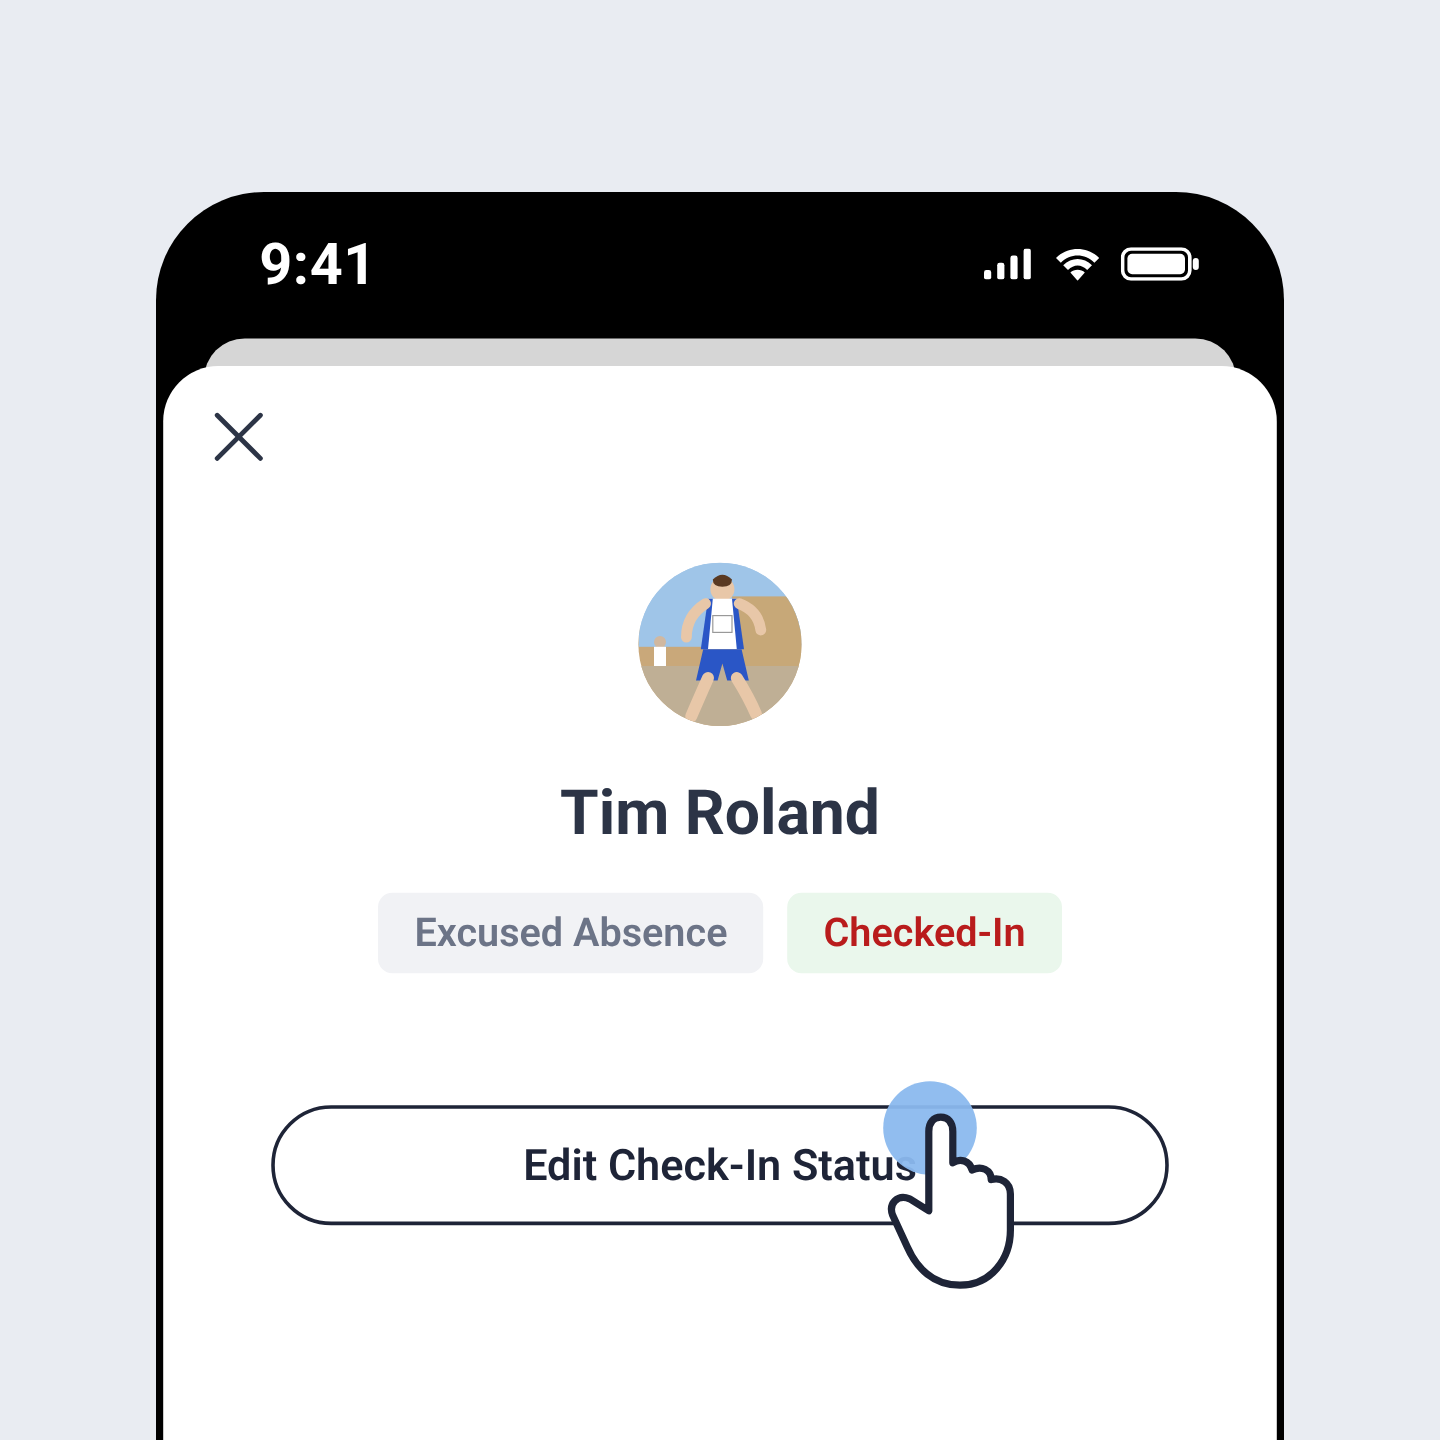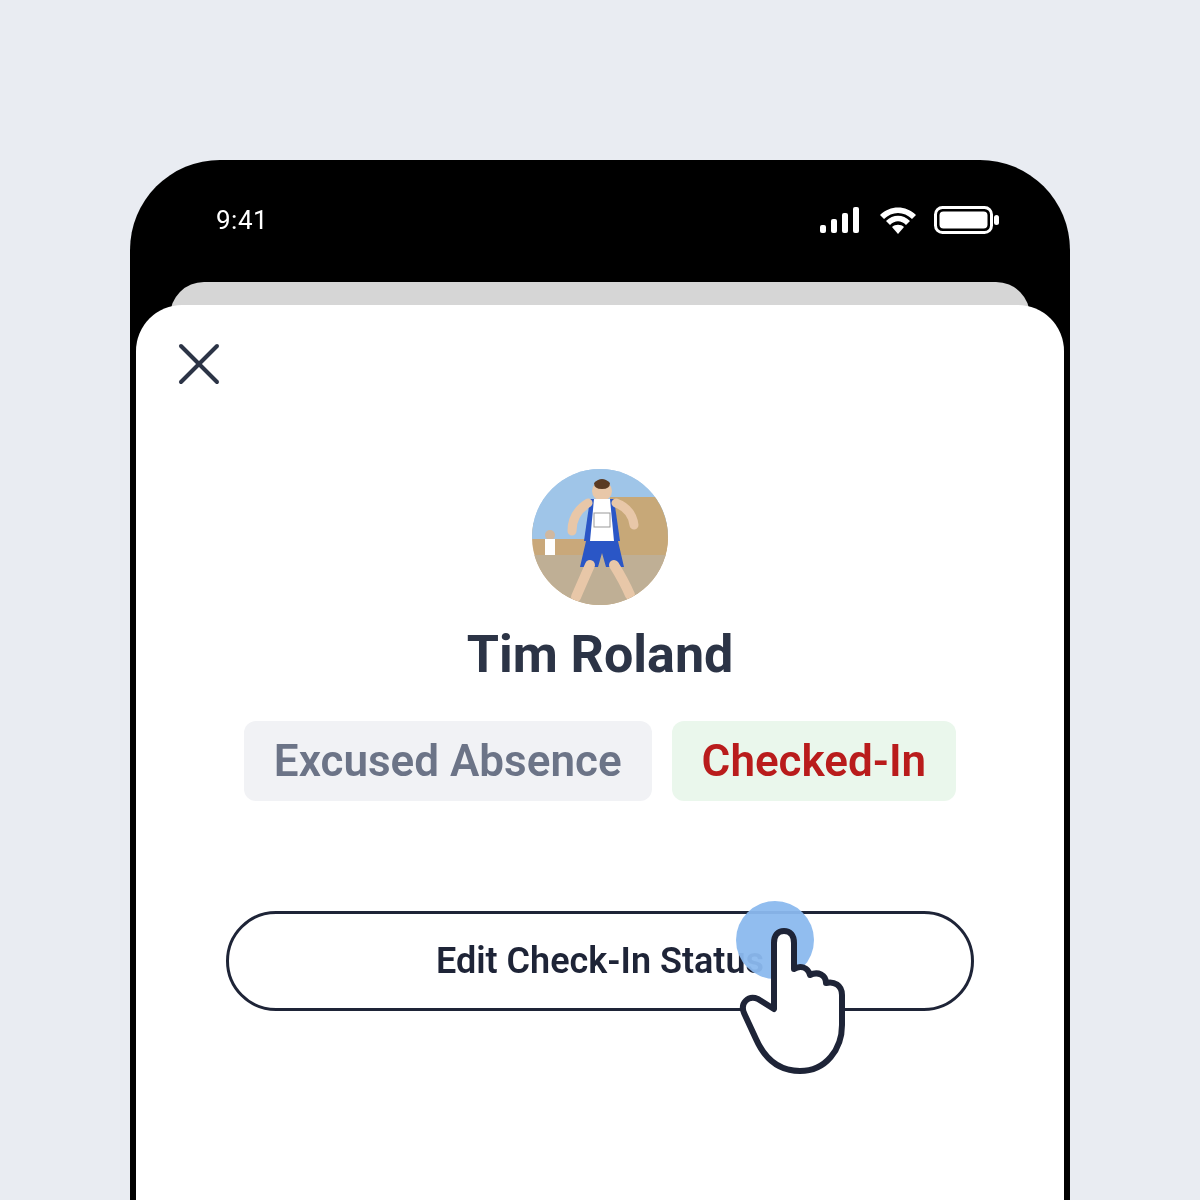--- a/index.html
+++ b/index.html
@@ -26,22 +26,22 @@
   .statusbar {
     position: relative;
     height: 120px;
     color: #fff;
     display: flex;
     align-items: center;
     justify-content: space-between;
     padding: 0 70px 0 86px;
   }
   .statusbar .time {
-    font-size: 26px;
-    font-weight: 400;
+    font-size: 48px;
+    font-weight: 700;
     letter-spacing: 0.5px;
   }
   .status-icons {
     display: flex;
     align-items: center;
     gap: 16px;
   }
 
   
   .bg-sheet {
@@ -83,36 +83,36 @@
     border-radius: 50%;
     margin: 78px auto 0 auto;
     overflow: hidden;
     position: relative;
     background: linear-gradient(180deg,#A7C7E7 0%, #A7C7E7 40%, #C9A87A 40%, #C9A87A 100%);
   }
   .avatar svg { position:absolute; inset:0; }
 
   .name {
     text-align: center;
-    margin-top: 19px;
+    margin-top: 42px;
     font-size: 52px;
     font-weight: 700;
     color: #2C3446;
   }
 
   .badges {
     display: flex;
     justify-content: center;
     gap: 20px;
     margin-top: 36px;
   }
   .badge {
     padding: 14px 30px;
     border-radius: 12px;
-    font-size: 44px;
+    font-size: 33px;
     font-weight: 600;
   }
   .badge-gray {
     background: #F1F2F5;
     color: #6C7487;
   }
   .badge-green {
     background: #EAF7EC;
     color: #b91c1c;
   }

